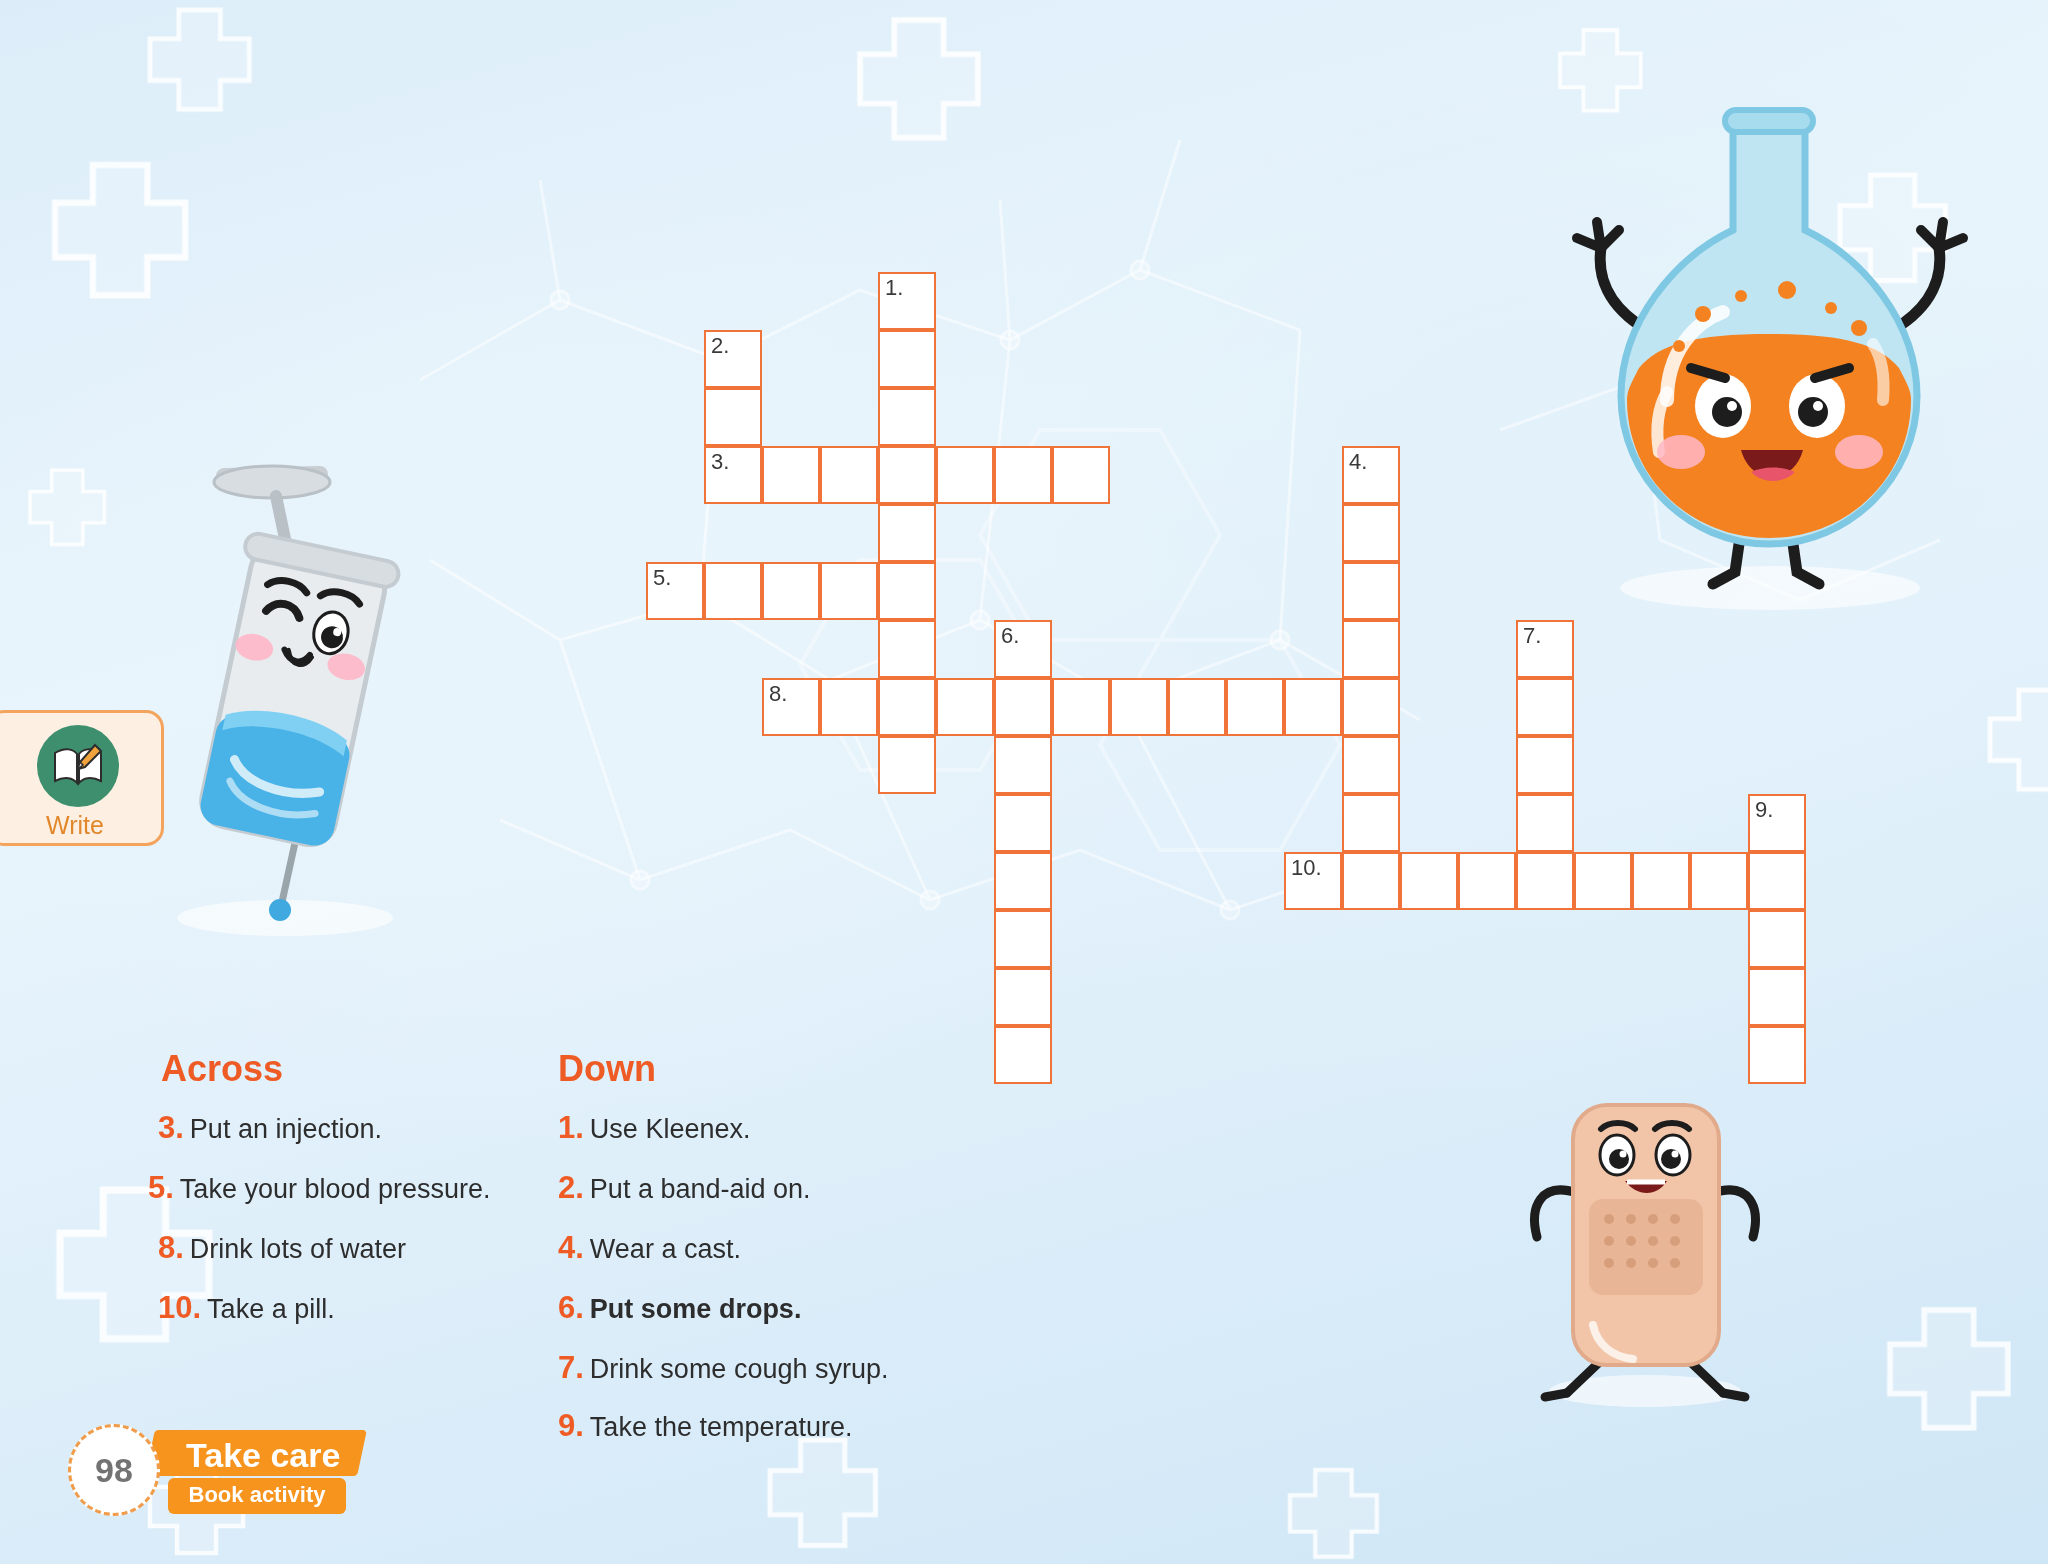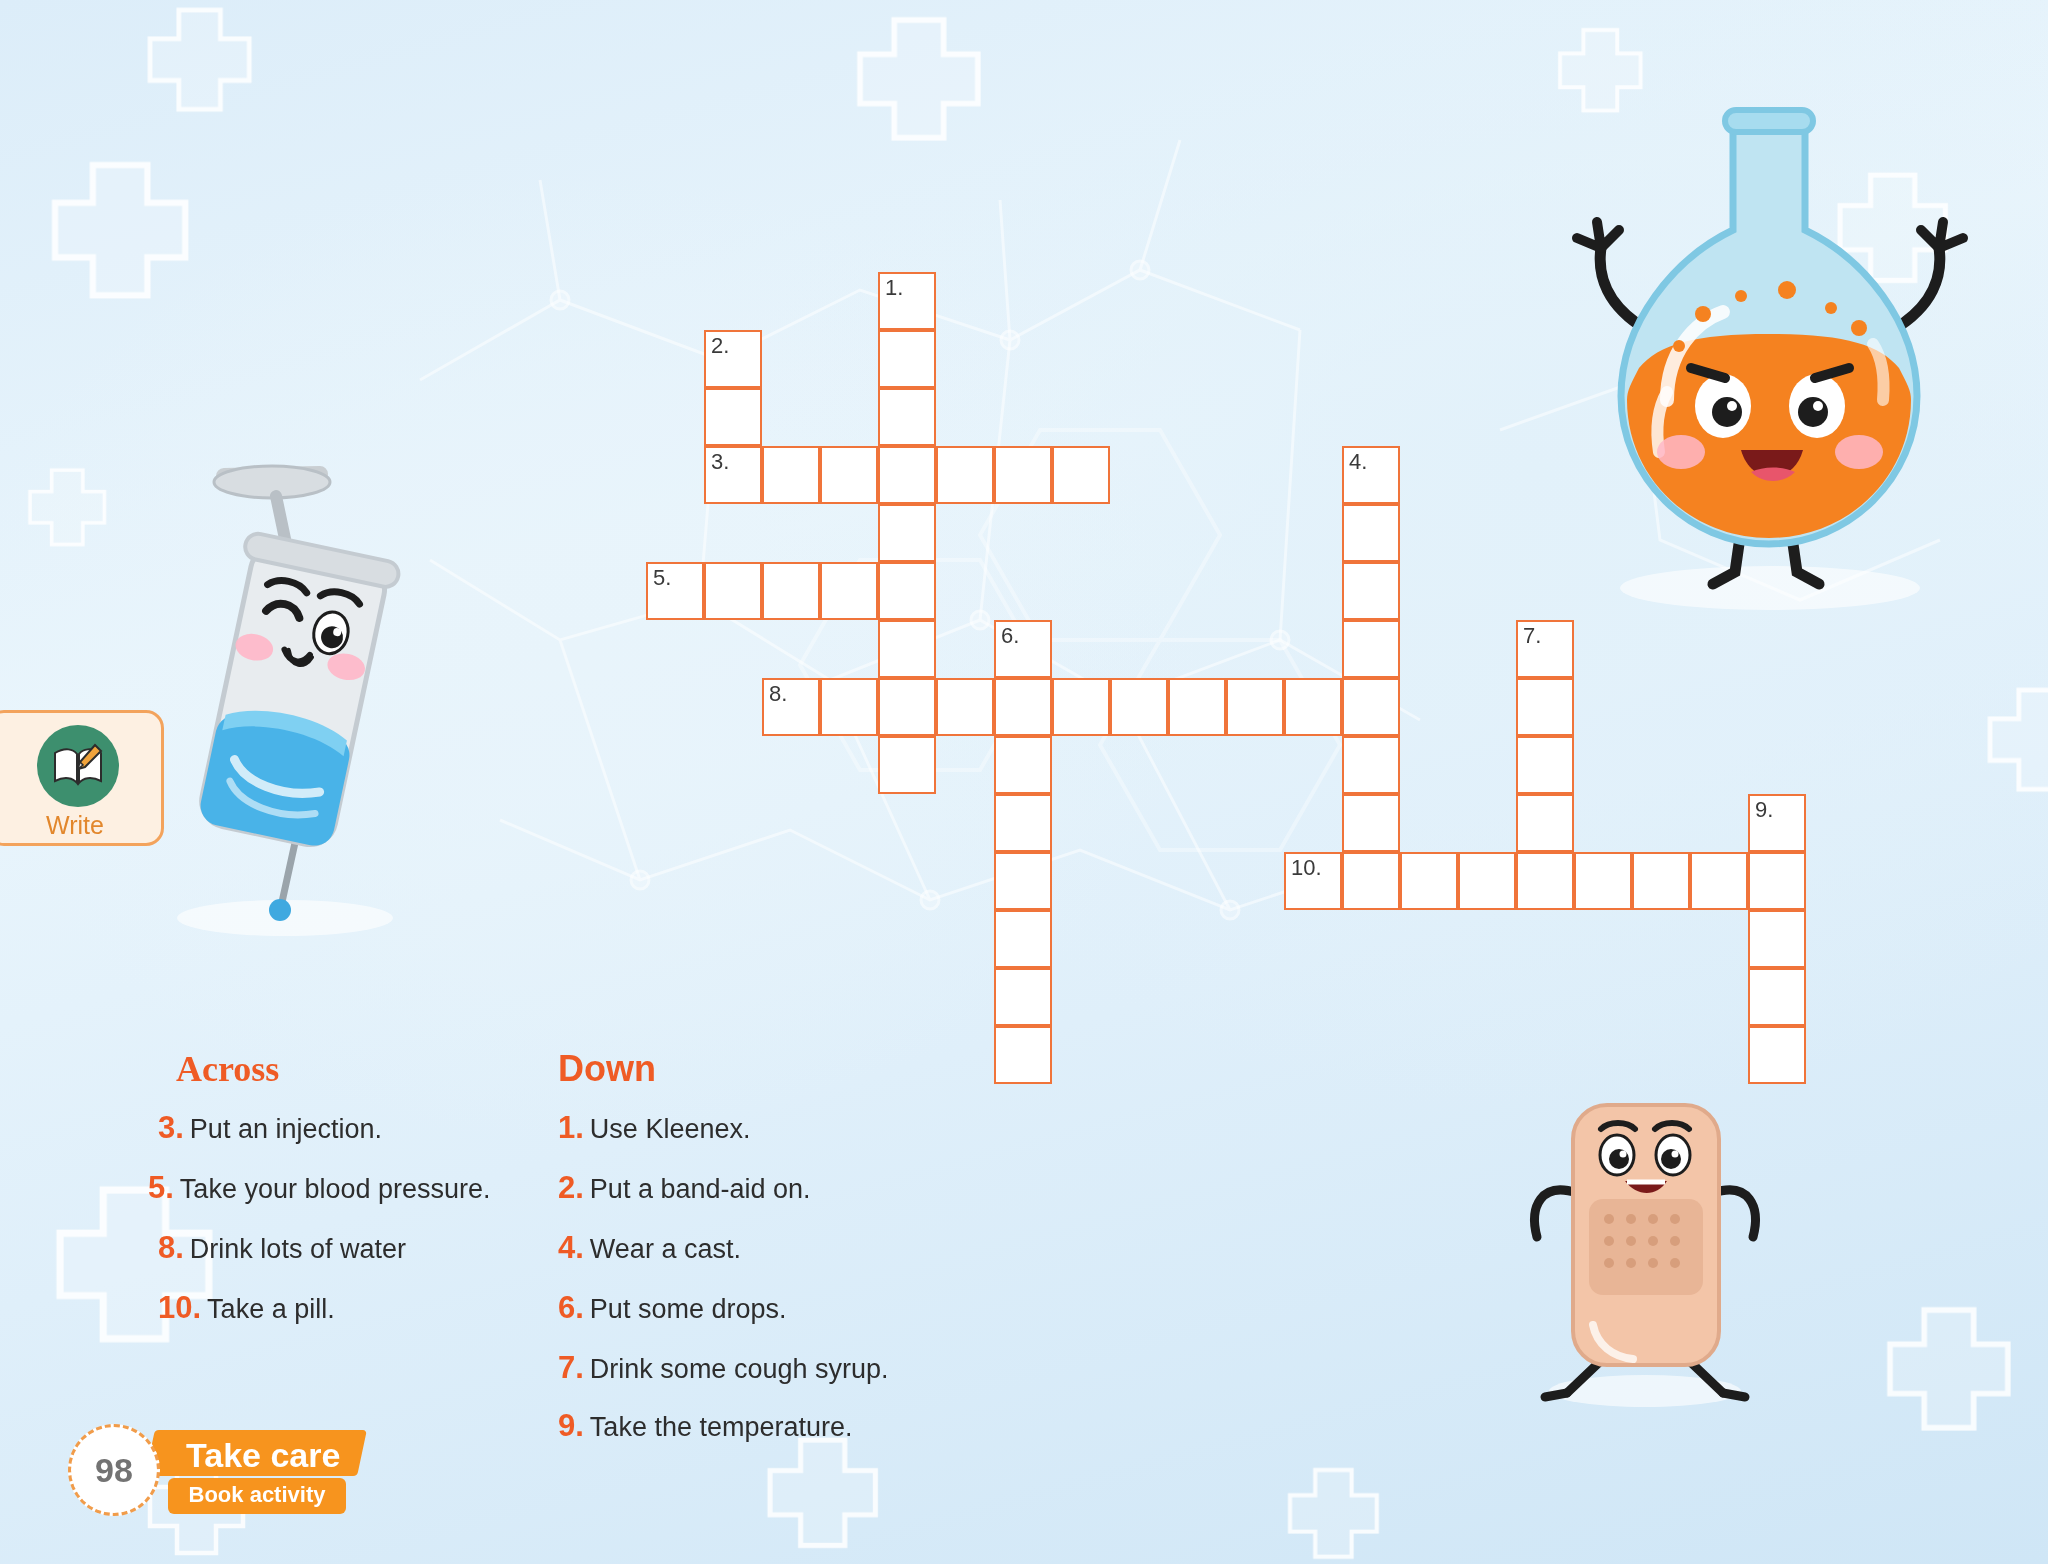--- a/index.html
+++ b/index.html
@@ -293,21 +293,21 @@
         <span class="num">10.</span>
       </div>
       <div class="cell" style="left: 1400px; top: 852px; width: 58px; height: 58px;"></div>
       <div class="cell" style="left: 1458px; top: 852px; width: 58px; height: 58px;"></div>
       <div class="cell" style="left: 1516px; top: 852px; width: 58px; height: 58px;"></div>
       <div class="cell" style="left: 1574px; top: 852px; width: 58px; height: 58px;"></div>
       <div class="cell" style="left: 1632px; top: 852px; width: 58px; height: 58px;"></div>
       <div class="cell" style="left: 1690px; top: 852px; width: 58px; height: 58px;"></div>
     </div>
 
-  <div class="clue-head" style="left:176px; top:1048px;font-family:Liberation Serif, serif;">Across</div>
+  <div class="clue-head" style="left:161px; top:1048px;">Across</div>
   <div class="clue" style="left:158px; top:1110px;">
     <b>3.</b><span>Put an injection.</span>
   </div>
   <div class="clue" style="left:148px; top:1170px;">
     <b>5.</b><span>Take your blood pressure.</span>
   </div>
   <div class="clue" style="left:158px; top:1230px;">
     <b>8.</b><span>Drink lots of water</span>
   </div>
   <div class="clue" style="left:158px; top:1290px;">
@@ -317,21 +317,21 @@
   <div class="clue-head" style="left:558px; top:1048px;">Down</div>
   <div class="clue" style="left:558px; top:1110px;">
     <b>1.</b><span>Use Kleenex.</span>
   </div>
   <div class="clue" style="left:558px; top:1170px;">
     <b>2.</b><span>Put a band-aid on.</span>
   </div>
   <div class="clue" style="left:558px; top:1230px;">
     <b>4.</b><span>Wear a cast.</span>
   </div>
-  <div class="clue" style="left:558px; top:1290px;">
+  <div class="clue" style="left:558px; top:1290px;font-weight:bold;">
     <b>6.</b><span>Put some drops.</span>
   </div>
   <div class="clue" style="left:558px; top:1350px;">
     <b>7.</b><span>Drink some cough syrup.</span>
   </div>
   <div class="clue" style="left:558px; top:1408px;">
     <b>9.</b><span>Take the temperature.</span>
   </div>
 
 

